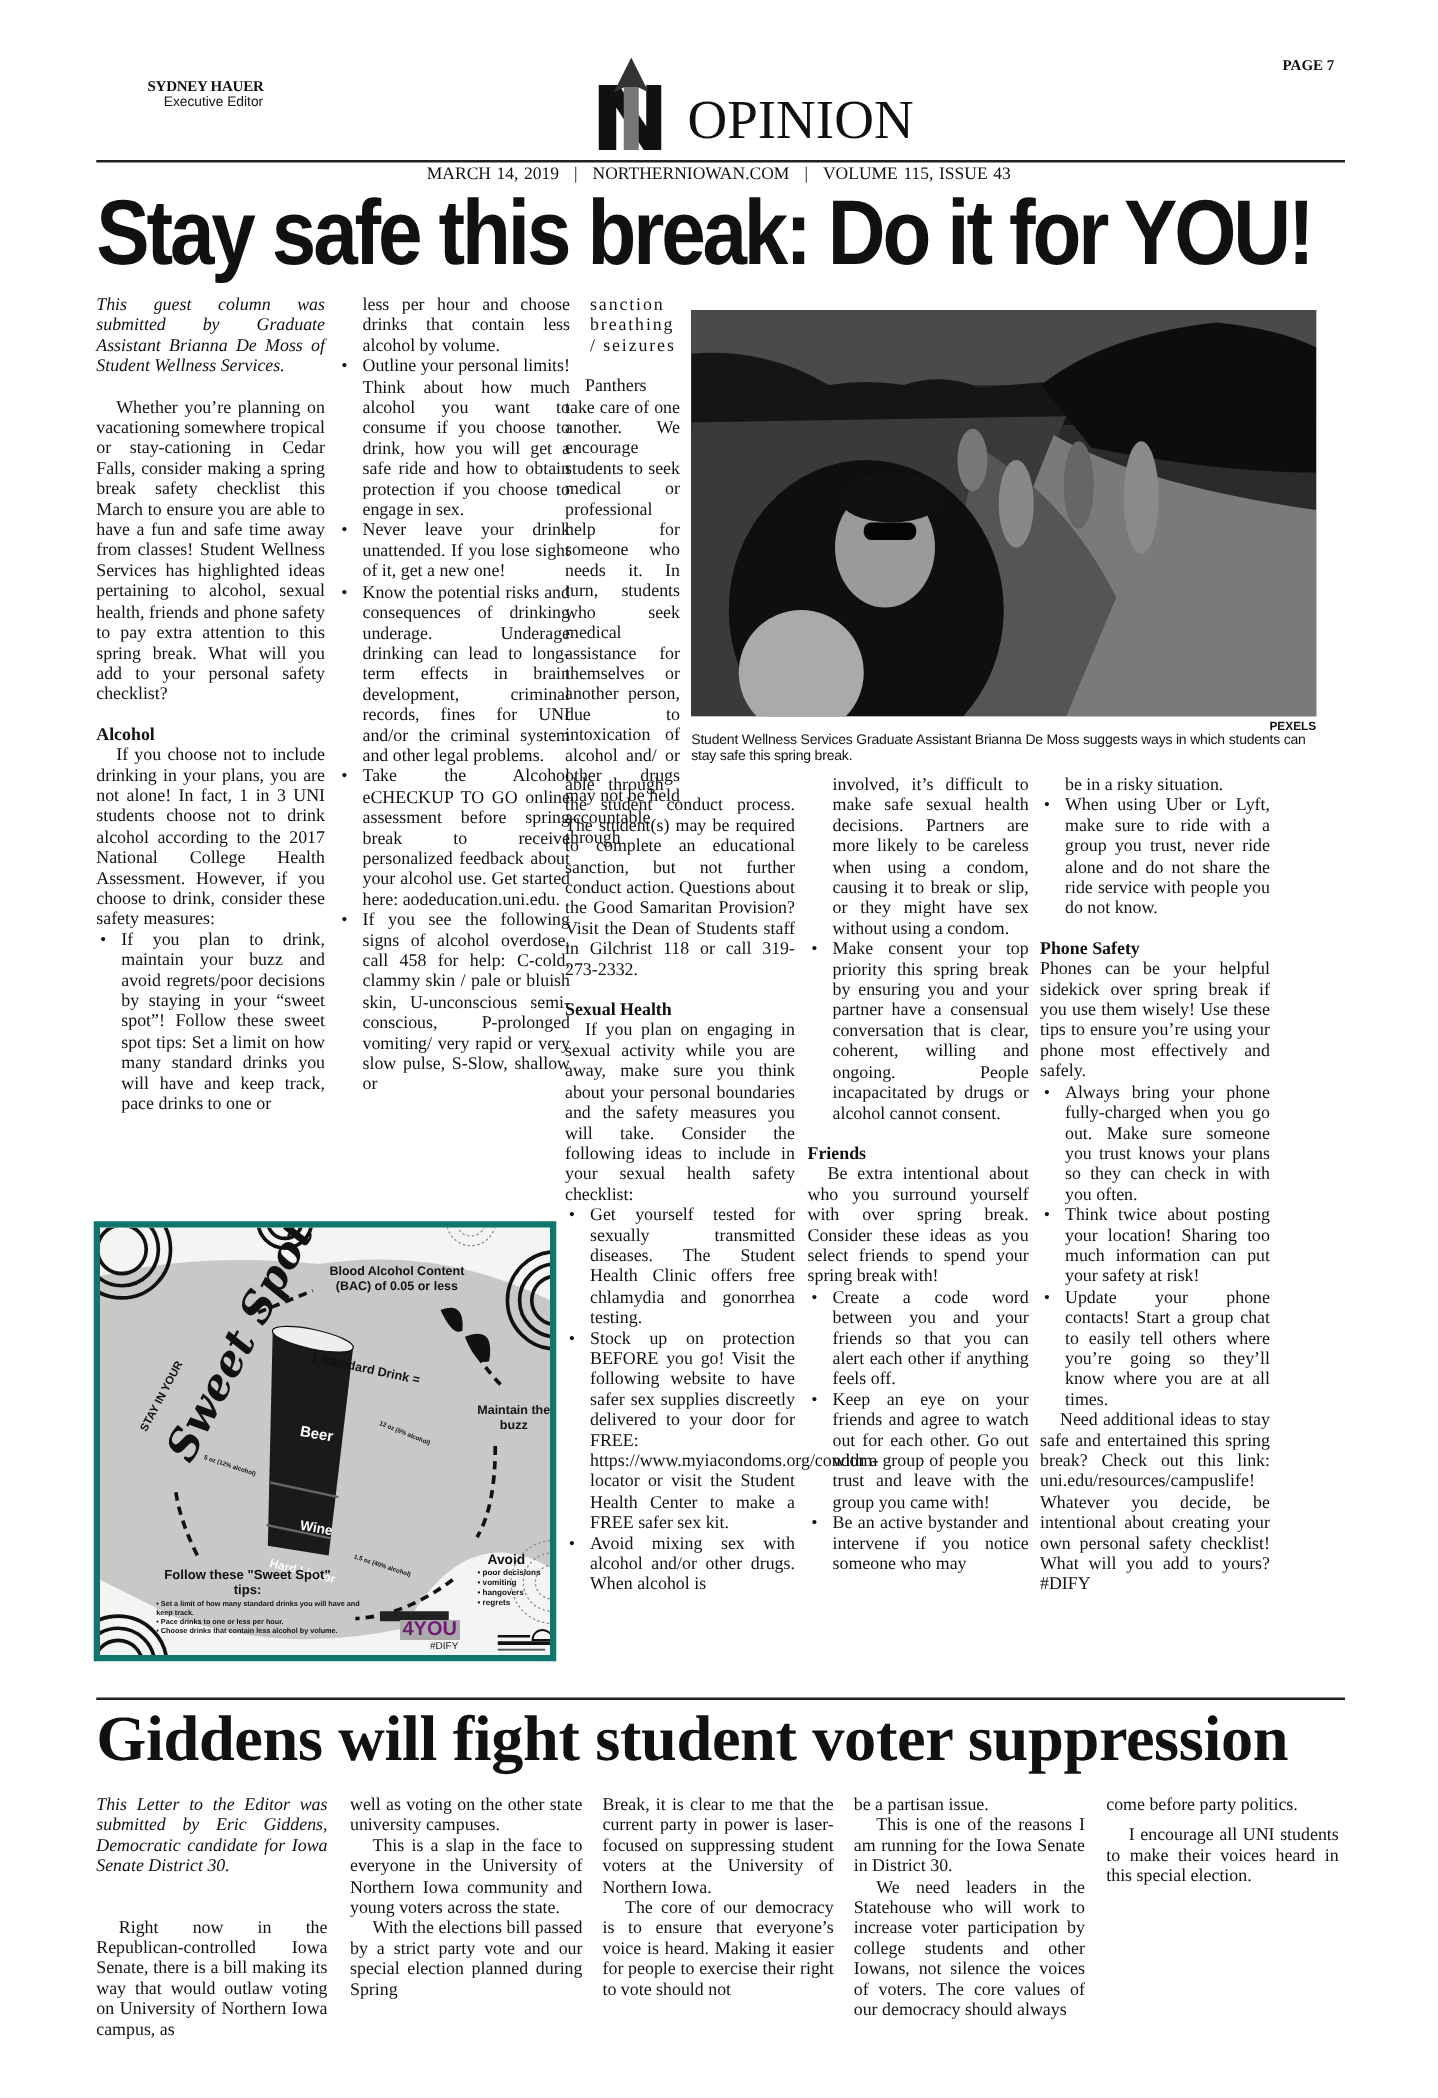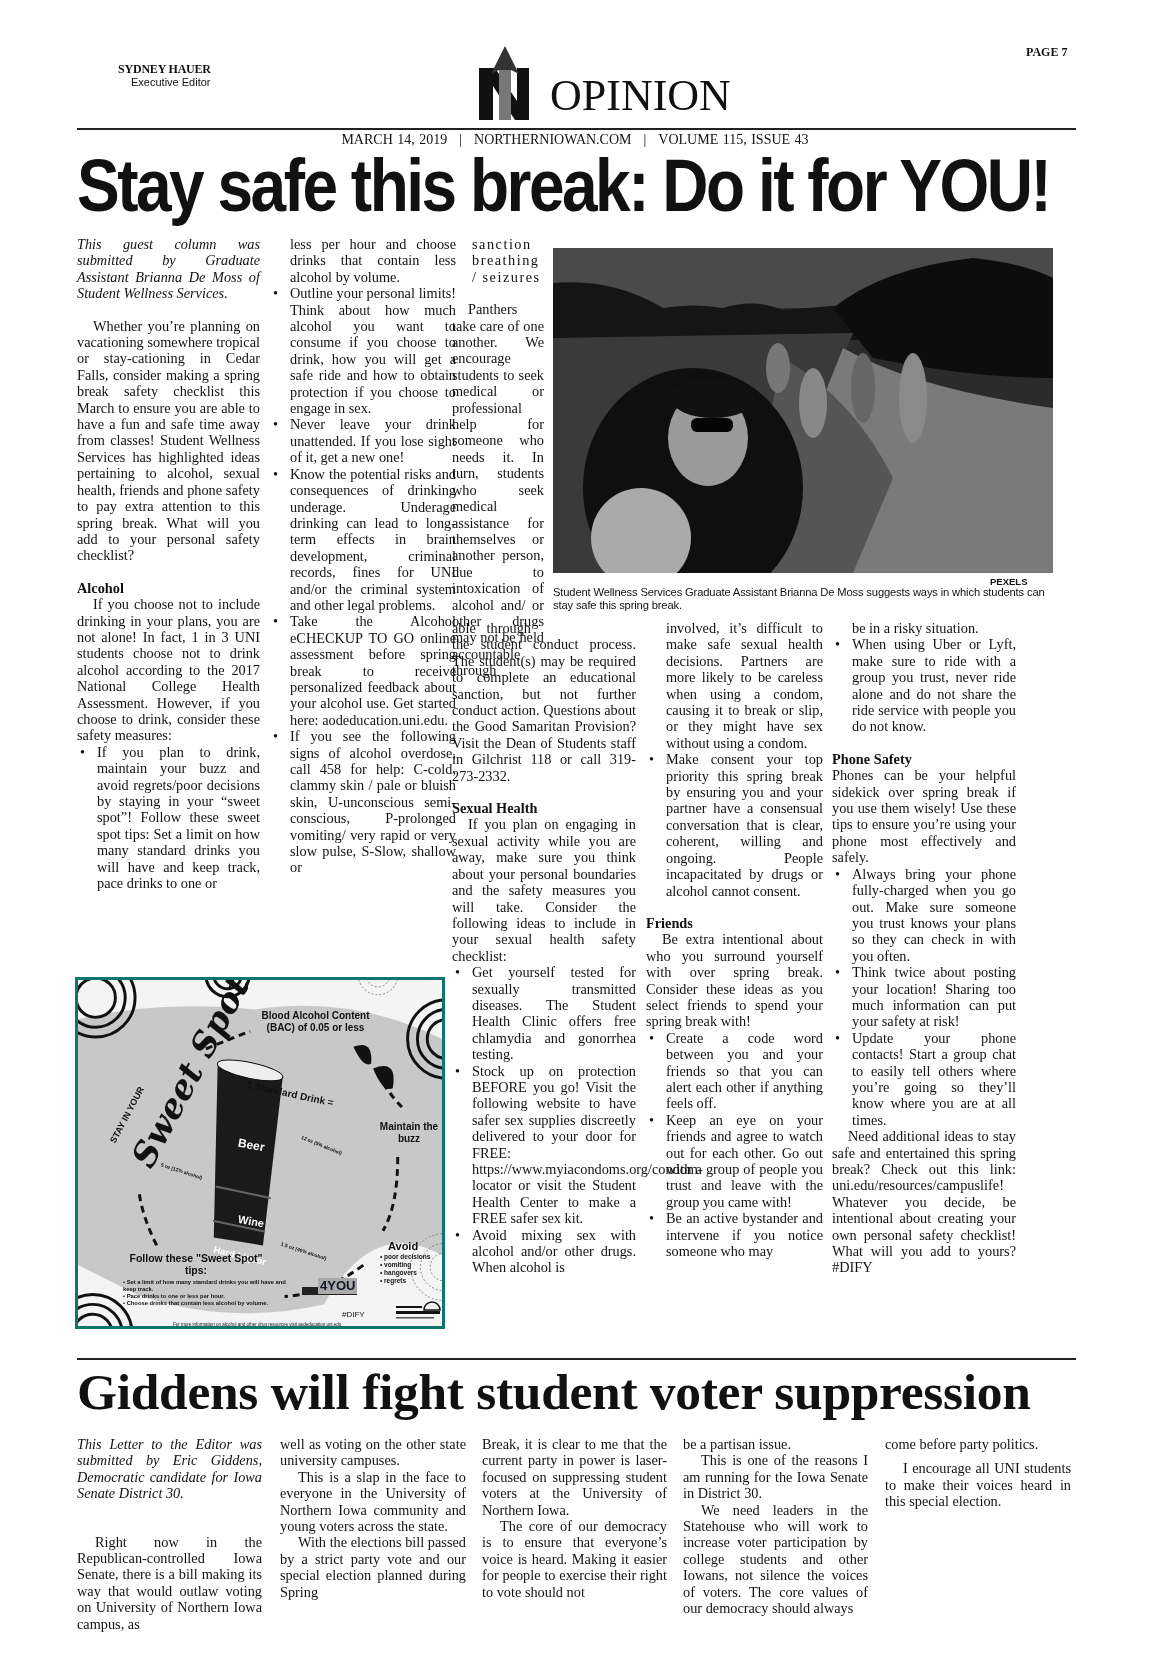--- a/index.html
+++ b/index.html
@@ -27,42 +27,42 @@
   .col .italic { font-style: italic; }
   .col .sp { height: 16px; }
   .col h3 { font-size: 14.3px; font-weight: bold; line-height: 16.4px; margin: 0; }
   .col ul { list-style: none; }
   .col li { position: relative; padding-left: 20px; }
   .col li::before { content: "•"; position: absolute; left: 3px; top: 0; }
 
   
   .photo { left: 553px; top: 248px; width: 500px; height: 325px; background: #1a1a1a; overflow: hidden; }
   .photo svg { width: 100%; height: 100%; display: block; }
-  .photo-credit { left: 990px; top: 576px; width: 63px; text-align: left; font-family: "Liberation Sans", sans-serif; font-weight: bold; font-size: 9.5px; }
+  .photo-credit { left: 990px; top: 576px; width: 63px; text-align: right; font-family: "Liberation Sans", sans-serif; font-weight: bold; font-size: 9.5px; }
   .photo-caption { left: 553px; top: 586px; width: 500px; font-family: "Liberation Sans", sans-serif; font-size: 11.2px; line-height: 12.5px; letter-spacing: -0.15px; }
 
   
-  .infographic { left: 75px; top: 977px; width: 370px; height: 352px; border: 3px solid #0f766e; background: #f4f4f4; overflow: hidden; }
+  .infographic { left: 75px; top: 977px; width: 370px; height: 352px; border: 5px solid #0f766e; background: #f4f4f4; overflow: hidden; }
   .infographic svg { position: absolute; left: 0; top: 0; width: 100%; height: 100%; }
   .ig-text { position: absolute; font-family: "Liberation Sans", sans-serif; font-weight: bold; color: #111; }
   .ig-bac { left: 180px; top: 30px; width: 115px; text-align: center; font-size: 10px; line-height: 11.5px; }
   .ig-std { left: 170px; top: 99px; font-size: 10px; transform: rotate(12deg); transform-origin: left top; }
   .ig-maintain { left: 296px; top: 141px; width: 70px; text-align: center; font-size: 10px; line-height: 11.5px; }
   .ig-beer { left: 160px; top: 158px; font-size: 12px; color: #fff; transform: rotate(10deg); }
   .ig-wine { left: 160px; top: 235px; font-size: 11px; color: #fff; transform: rotate(10deg); }
   .ig-liquor2 { left: 135px; top: 270px; font-size: 9.5px; color: #fff; transform: rotate(14deg); }
   .ig-stay { left: 30px; top: 160px; font-size: 9px; transform: rotate(-62deg); transform-origin: left top; white-space: nowrap; }
   .ig-sweet { left: 45px; top: 175px; font-family: "DejaVu Serif", serif; font-style: italic; font-size: 34px; transform: rotate(-62deg); transform-origin: left top; white-space: nowrap; }
   .ig-avoid { left: 302px; top: 262px; font-size: 10px; line-height: 9px; }
   .ig-avoid .h { font-size: 11px; display: block; margin-bottom: 2px; margin-left: 8px; }
   .ig-avoid span.b { display: block; font-size: 6.5px; line-height: 8px; }
   .ig-follow { left: 48px; top: 272px; width: 140px; text-align: center; font-size: 10.5px; line-height: 12px; }
   .ig-tips { left: 45px; top: 299px; width: 170px; font-size: 5.8px; line-height: 7px; }
   .ig-doit { left: 224px; top: 307px; width: 55px; height: 8px; background: #222; }
-  .ig-4you { left: 240px; top: 298px; font-size: 13px; color: #0f172a; background: #aaa; padding: 0 2px; line-height: 16px; }
+  .ig-4you { left: 240px; top: 314px; font-size: 16px; color: #701a75; background: #aaa; padding: 0 2px; line-height: 16px; }
   .ig-dify { left: 264px; top: 330px; font-size: 8px; font-weight: normal; }
   .ig-footer { left: 95px; top: 342px; font-size: 4.5px; font-weight: normal; }
   .ig-unilogo { left: 318px; top: 320px; width: 46px; height: 22px; }
   .ig-dims { position: absolute; font-family: "Liberation Sans", sans-serif; font-weight: bold; font-size: 5px; }
 
   .rule-mid { left: 77px; top: 1358px; width: 999px; height: 2px; background: #222; }
   .headline2 { left: 77px; top: 1362px; width: 1000px; font-family: "Liberation Serif", serif; font-size: 51.5px; line-height: 1.18; letter-spacing: -0.3px; white-space: nowrap; }
 
   .col2 { position: absolute; font-family: "Liberation Serif", serif; font-size: 14.3px; line-height: 16.4px; text-align: justify; }
   .col2 p.indent { text-indent: 18px; }

